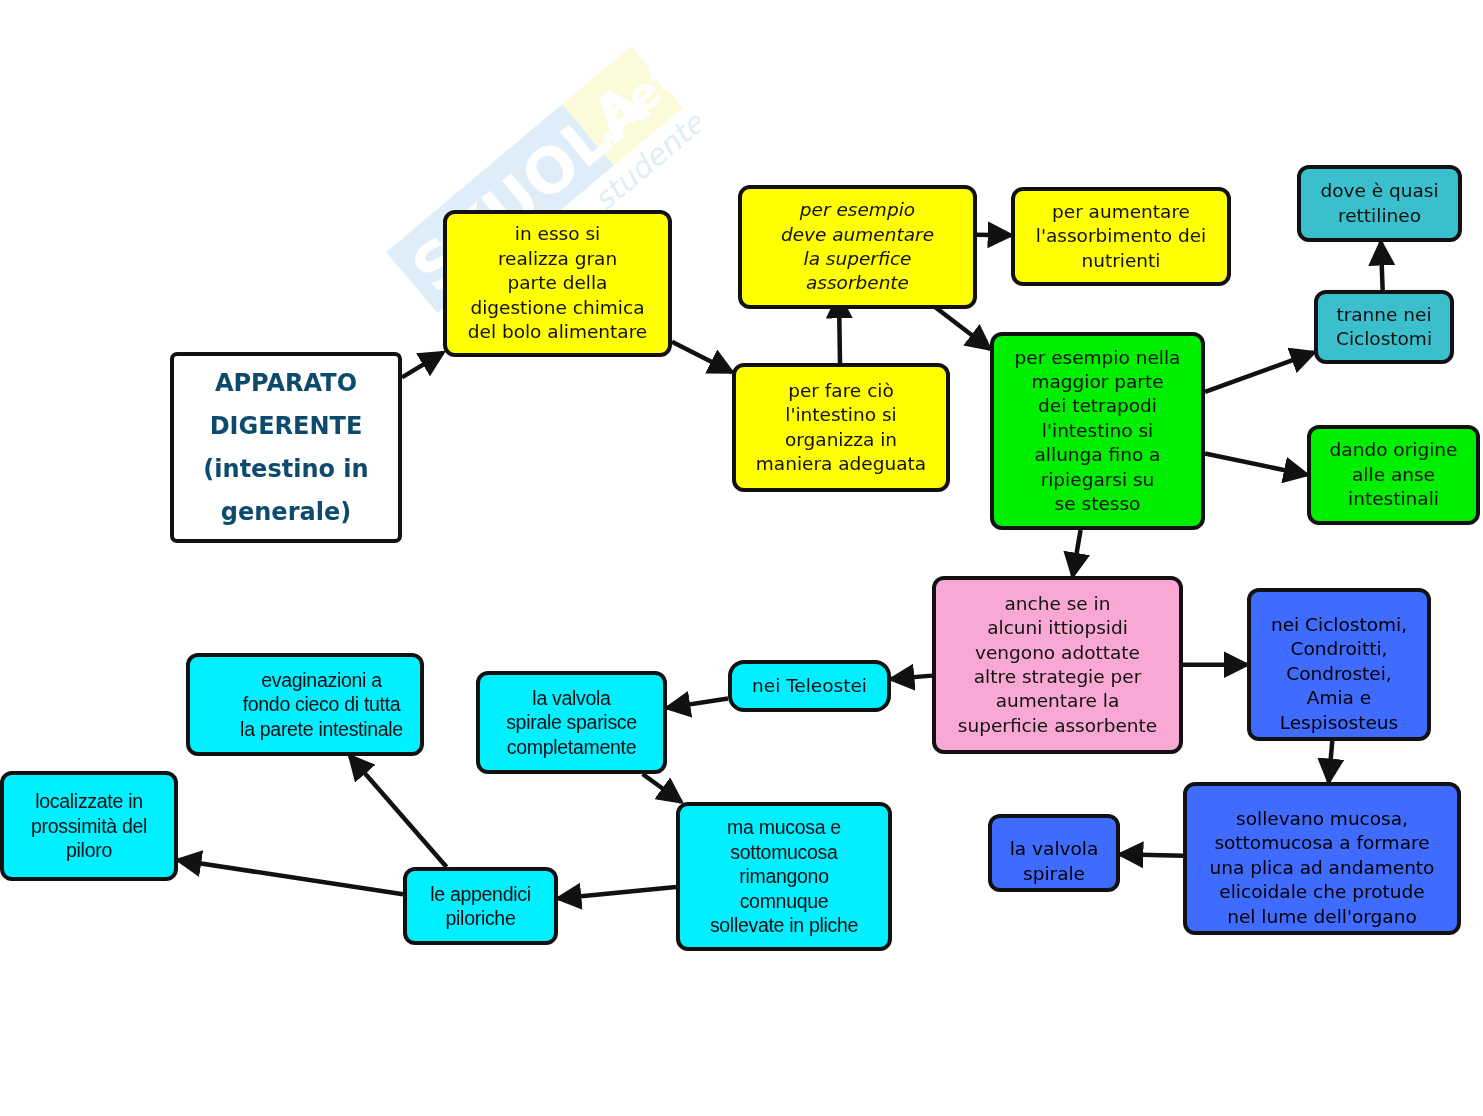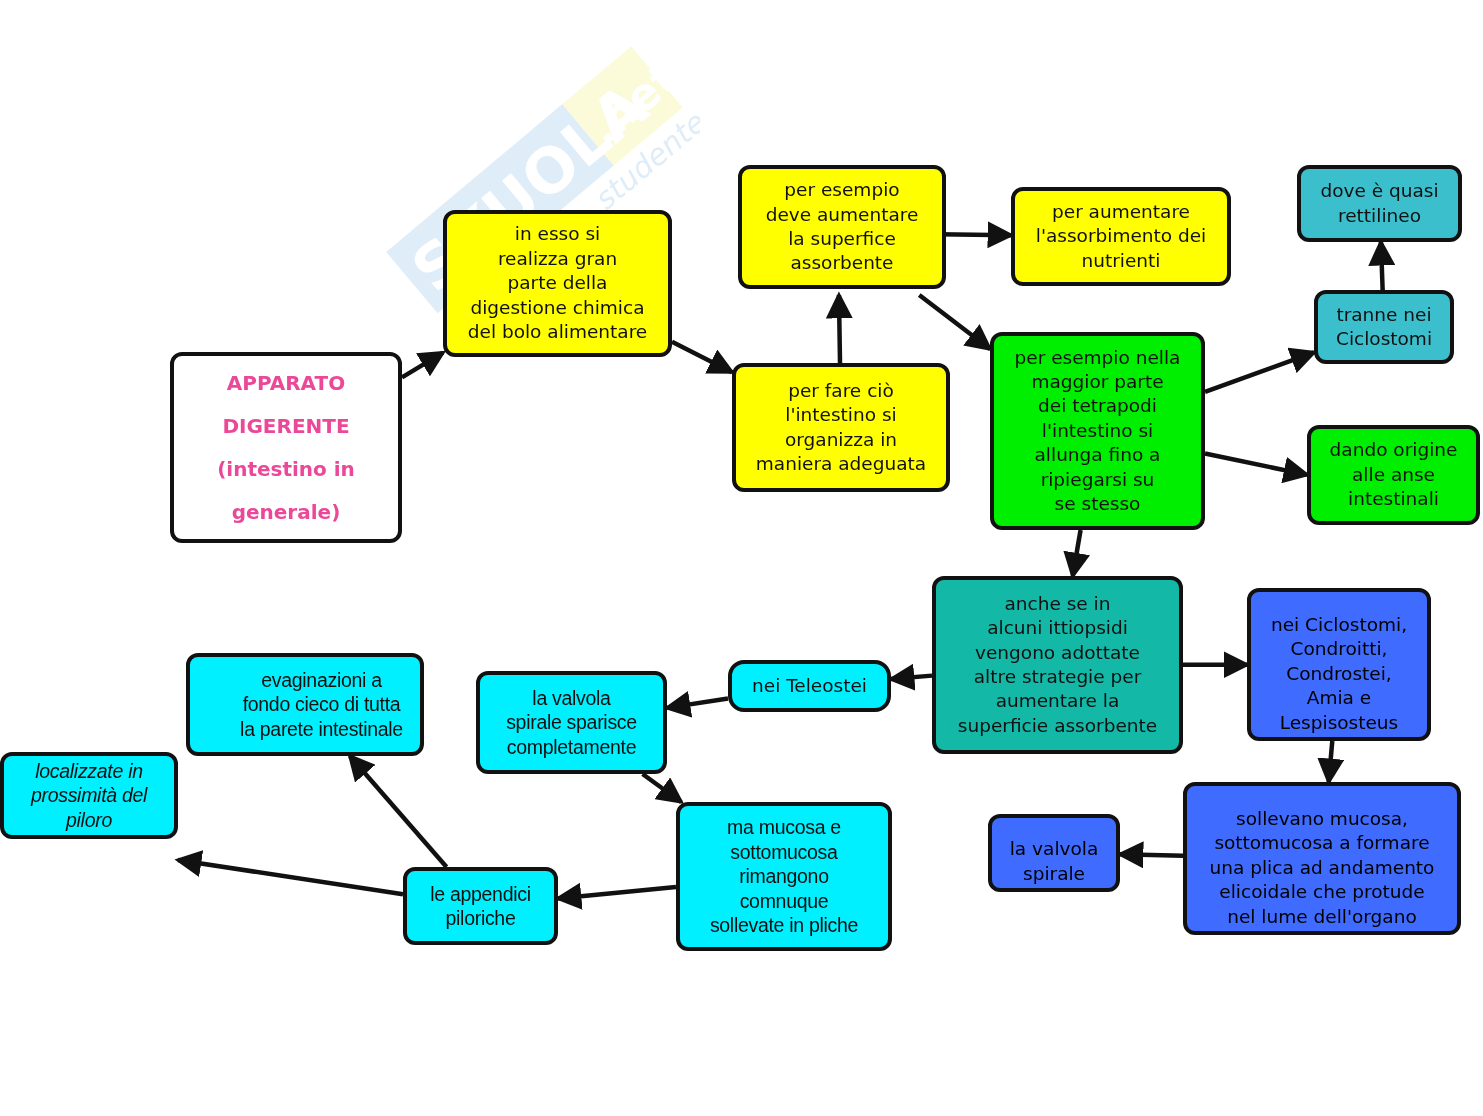--- a/index.html
+++ b/index.html
@@ -6,25 +6,25 @@
   body { width: 1483px; height: 1116px; position: relative; overflow: hidden;
          font-family: "DejaVu Sans", sans-serif; }
   #canvas { position: absolute; left: 0; top: 0; width: 1483px; height: 1116px; }
   .watermark { position: absolute; left: 360px; top: 40px; width: 340px; height: 290px;
                pointer-events: none; }
   .node { position: absolute; box-sizing: border-box; border: 4px solid #111;
           border-radius: 12px; display: flex; align-items: center; justify-content: center;
           text-align: center; font-size: 18.5px; line-height: 24.4px; color: #111;
           white-space: pre-line; padding: 2px 4px; }
   .node span { display: block; }
-  .main { background: #fff; color: #ec4899; font-weight: bold; font-size: 20px; line-height: 43px; }
+  .main { background: #fff; color: #0c4a6e; font-weight: bold; font-size: 24px; line-height: 43px; border-radius: 7px; }
   .yellow { background: #ffff00; }
   .green { background: #00ee00; }
   .teal { background: #3bbfcc; }
-  .lightblue { background: #14b8a6; }
+  .lightblue { background: #f9a8d4; }
   .blue { background: #3f6bff; color: #000000; align-items: flex-end; }
   .cyan { background: #00f0ff; }
   .cond { font-family: "Liberation Sans", sans-serif; font-size: 19.5px; letter-spacing: -0.3px; }
   #edges { position: absolute; left: 0; top: 0; }
 </style>
 </head>
 <body>
 
 <div id="canvas">
 
@@ -79,21 +79,21 @@
 del bolo alimentare</span>
   </div>
 
   <div class="node yellow" style="left:732px; top:363px; width:218px; height:129px;">
     <span>per fare ciò
 l'intestino si
 organizza in
 maniera adeguata</span>
   </div>
 
-  <div class="node yellow" style="left:738px; top:165px; width:208px; height:124px;">
+  <div class="node yellow" style="left:738px; top:185px; width:239px; height:124px;font-style:italic;">
     <span>per esempio
 deve aumentare
 la superfice
 assorbente</span>
   </div>
 
   <div class="node yellow" style="left:1011px; top:187px; width:220px; height:99px;">
     <span>per aumentare
 l'assorbimento dei
 nutrienti</span>
@@ -177,19 +177,19 @@
     <span>le appendici
 piloriche</span>
   </div>
 
   <div class="node cyan cond" style="left:186px; top:653px; width:238px; height:103px;padding-left:37px;">
     <span>evaginazioni a
 fondo cieco di tutta
 la parete intestinale</span>
   </div>
 
-  <div class="node cyan cond" style="left:0px; top:752px; width:178px; height:87px;font-style:italic;">
+  <div class="node cyan cond" style="left:0px; top:771px; width:178px; height:110px;">
     <span>localizzate in
 prossimità del
 piloro</span>
   </div>
 
 </div>
 
 </body></html>

